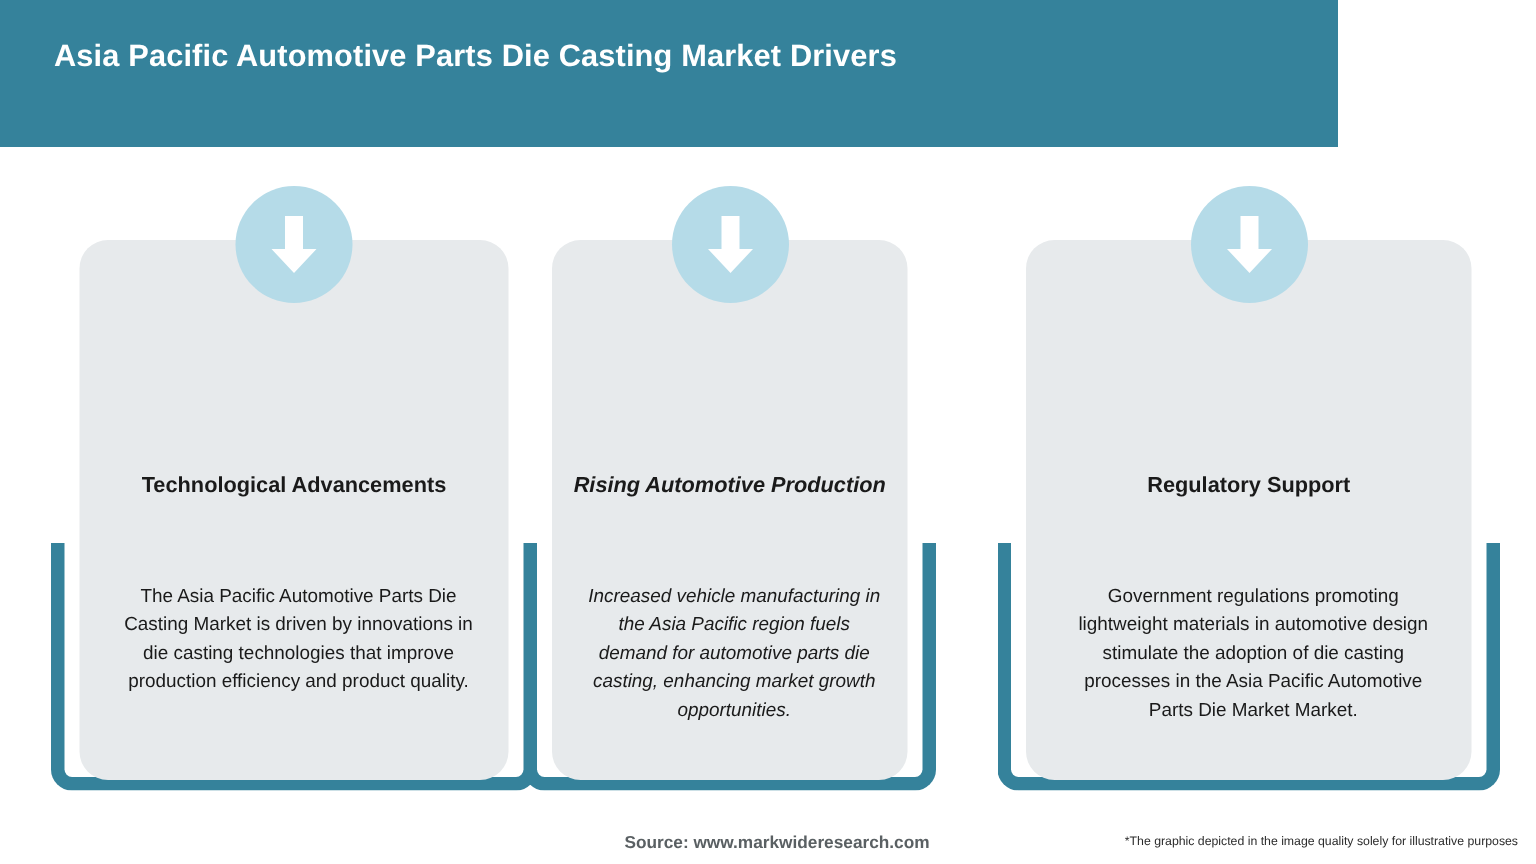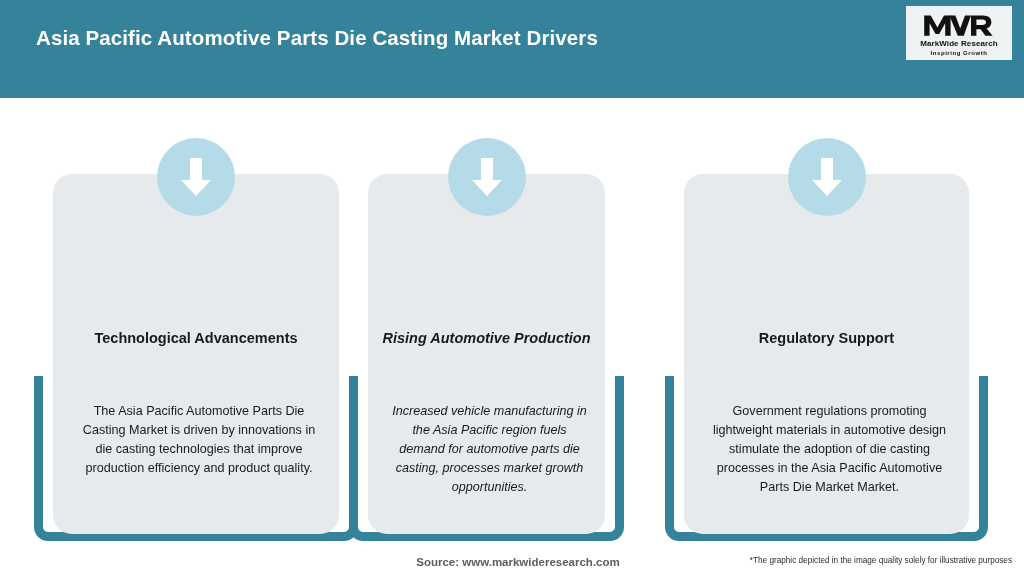--- a/index.html
+++ b/index.html
@@ -13,21 +13,21 @@
     font-family: "Liberation Sans", sans-serif;
     overflow: hidden;
     position: relative;
   }
 
   
   .header {
     position: absolute;
     left: 0;
     top: 0;
-    width: 1024px;
+    width: 892px;
     height: 98px;
     background: #35829b;
     box-sizing: border-box;
   }
   .header-title {
     position: absolute;
     left: 36px;
     top: 26px;
     font-size: 20.5px;
     font-weight: bold;
@@ -71,32 +71,32 @@
     color: #111111;
     letter-spacing: 0.55px;
     line-height: 8px;
     white-space: nowrap;
   }
 
   
   .cards {
     position: absolute;
     left: 0;
-    top: 96px;
+    top: 82px;
     width: 1024px;
     height: 450px;
   }
   .card-wrap {
     position: absolute;
     top: 0;
     height: 450px;
   }
   .card-wrap.c0 { left: 53px;  width: 286px; }
   .card-wrap.c1 { left: 368px; width: 237px; font-style: italic; }
-  .card-wrap.c2 { left: 684px; width: 285px; }
+  .card-wrap.c2 { left: 684px; width: 285px; padding-left: 12px; }
 
   
   .frame {
     position: absolute;
     left: -19px;
     top: 280px;
     width: calc(100% + 38px);
     height: 165px;
     box-sizing: border-box;
     border-left: 9px solid #35829b;
@@ -177,29 +177,20 @@
     color: #2b2b2b;
     white-space: nowrap;
   }
 </style>
 </head>
 <body>
 
 <div class="header">
   <div class="header-title">Asia Pacific Automotive Parts Die Casting Market Drivers</div>
 
-  <div class="logo">
-    <svg class="logo-mark" viewBox="0 0 120 40">
-      <path fill="#111111" d="M2 38 L2 4 L13 4 L24 24 L35 4 L46 4 L46 38 L37 38 L37 17 L27 35 L21 35 L11 17 L11 38 Z"></path>
-      <path fill="#111111" d="M44 4 L54 4 L62 26 L70 4 L80 4 L68 38 L58 38 Z"></path>
-      <path fill="#111111" d="M80 38 L80 4 L100 4 Q114 4 114 15 Q114 23 106 26 L116 38 L104 38 L96 27 L89 27 L89 38 Z M89 11 L89 20 L99 20 Q105 20 105 15.5 Q105 11 99 11 Z"></path>
-    </svg>
-    <div class="logo-name">MarkWide Research</div>
-    <div class="logo-tag">Inspiring Growth</div>
-  </div>
 </div>
 
 <div class="cards">
 
   <div class="card-wrap c0">
     <div class="frame"></div>
     <div class="card">
       <div class="card-title">Technological Advancements</div>
       <div class="card-body">The Asia Pacific Automotive Parts Die Casting Market is driven by innovations in die casting technologies that improve production efficiency and product quality.</div>
     </div>
@@ -207,21 +198,21 @@
       <svg width="34" height="42" viewBox="0 0 34 42">
         <path fill="#ffffff" d="M11 2 L23 2 L23 24 L32 24 L17 40 L2 24 L11 24 Z"></path>
       </svg>
     </div>
   </div>
 
   <div class="card-wrap c1">
     <div class="frame"></div>
     <div class="card">
       <div class="card-title">Rising Automotive Production</div>
-      <div class="card-body">Increased vehicle manufacturing in the Asia Pacific region fuels demand for automotive parts die casting, processes market growth opportunities.</div>
+      <div class="card-body">Increased vehicle manufacturing in the Asia Pacific region fuels demand for automotive parts die casting, enhancing market growth opportunities.</div>
     </div>
     <div class="card-icon">
       <svg width="34" height="42" viewBox="0 0 34 42">
         <path fill="#ffffff" d="M11 2 L23 2 L23 24 L32 24 L17 40 L2 24 L11 24 Z"></path>
       </svg>
     </div>
   </div>
 
   <div class="card-wrap c2">
     <div class="frame"></div>

